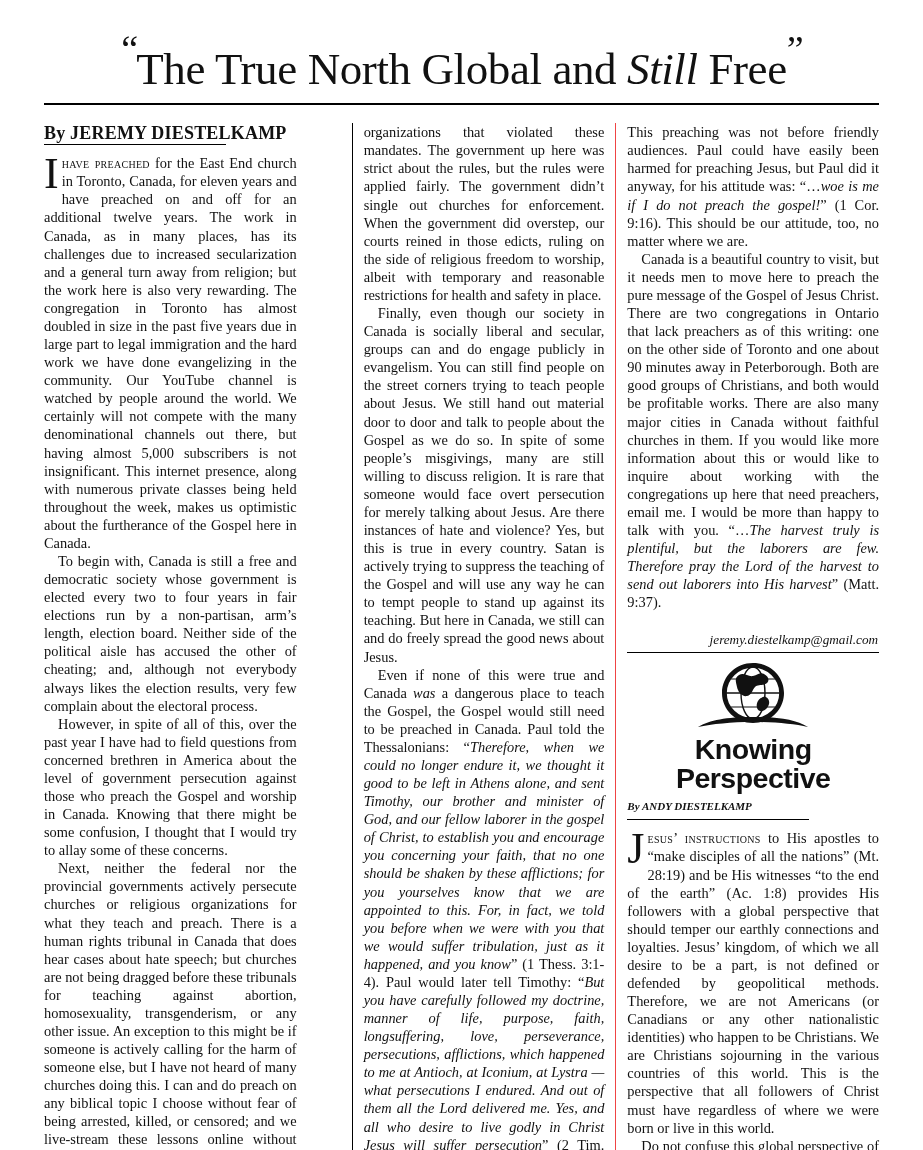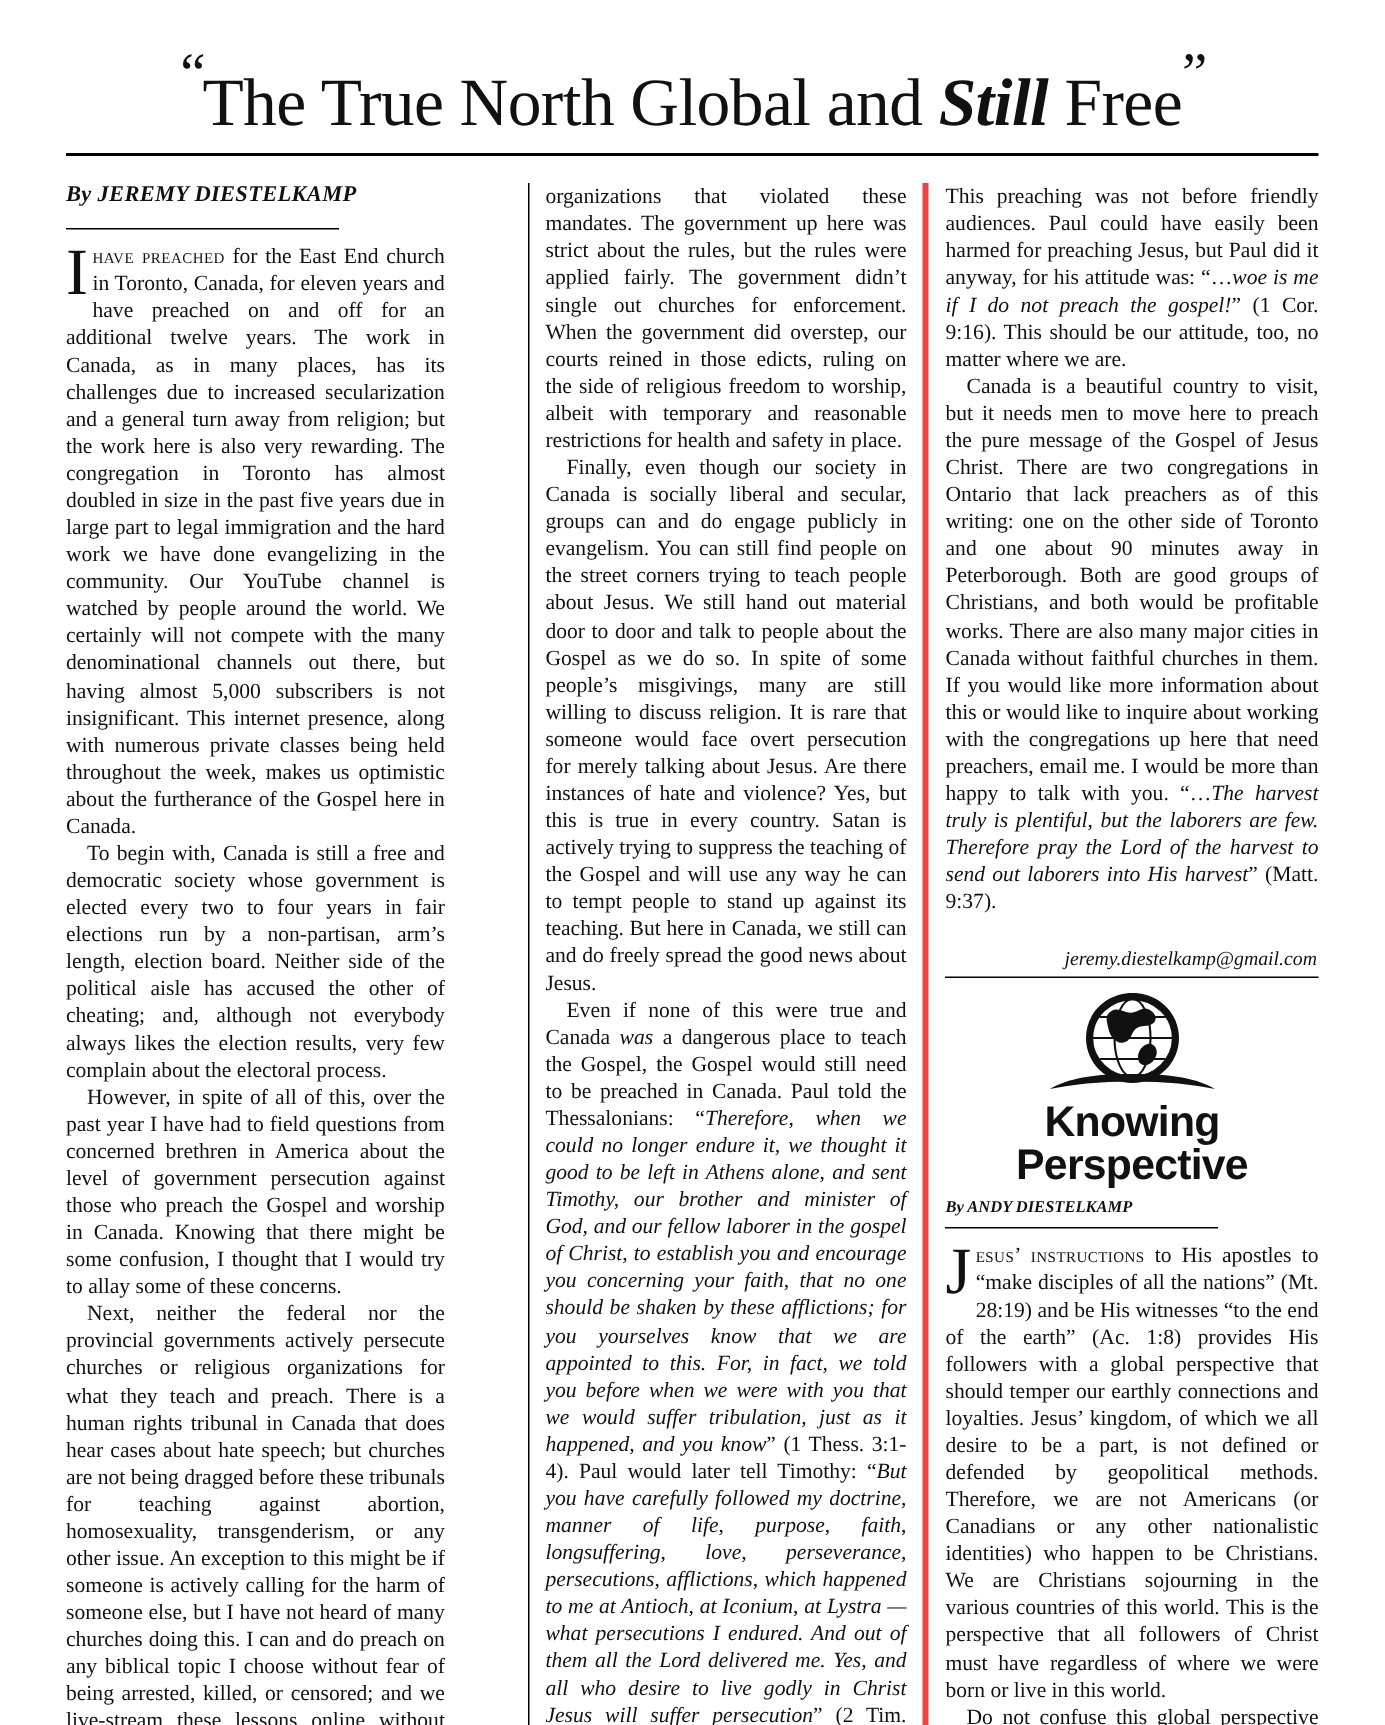--- a/index.html
+++ b/index.html
@@ -29,21 +29,20 @@
   }
   .masthead-title {
     font-family: "Liberation Serif", serif;
     font-size: 45px;
     line-height: 1.05;
     letter-spacing: -0.4px;
     white-space: nowrap;
   }
   .masthead-title .ital {
     font-style: italic;
-    font-weight: bold;
   }
   .quote-mark {
     font-size: 38px;
     vertical-align: 22px;
     letter-spacing: -2px;
   }
   .masthead-rule {
     border: none;
     border-top: 2px solid #000;
     margin: 10px 0 0 0;
@@ -56,29 +55,28 @@
     margin-top: 12px;
     height: 1028px;
   }
   .col {
     width: 266px;
     position: relative;
     box-sizing: border-box;
   }
   .col.c1 { padding-right: 11px; }
   .col.c2 { padding: 0 11px; border-left: 1px solid #000; margin-left: 44px; }
-  .col.c3 { padding-left: 11px; border-left: 4px solid #ef4444; }
+  .col.c3 { padding-left: 11px; border-left: 1px solid #ef4444; }
 
   .byline {
     font-family: "Liberation Serif", serif;
     font-weight: bold;
-    font-style: italic;
-    font-size: 15px;
+    font-size: 18px;
     letter-spacing: 0.2px;
-    margin-bottom: 13px;
+    margin-bottom: 0;
   }
   .byline-rule {
     border: none;
     border-top: 1px solid #000;
     margin: 0 0 9px 0;
     width: 182px;
   }
 
   p {
     margin: 0;

